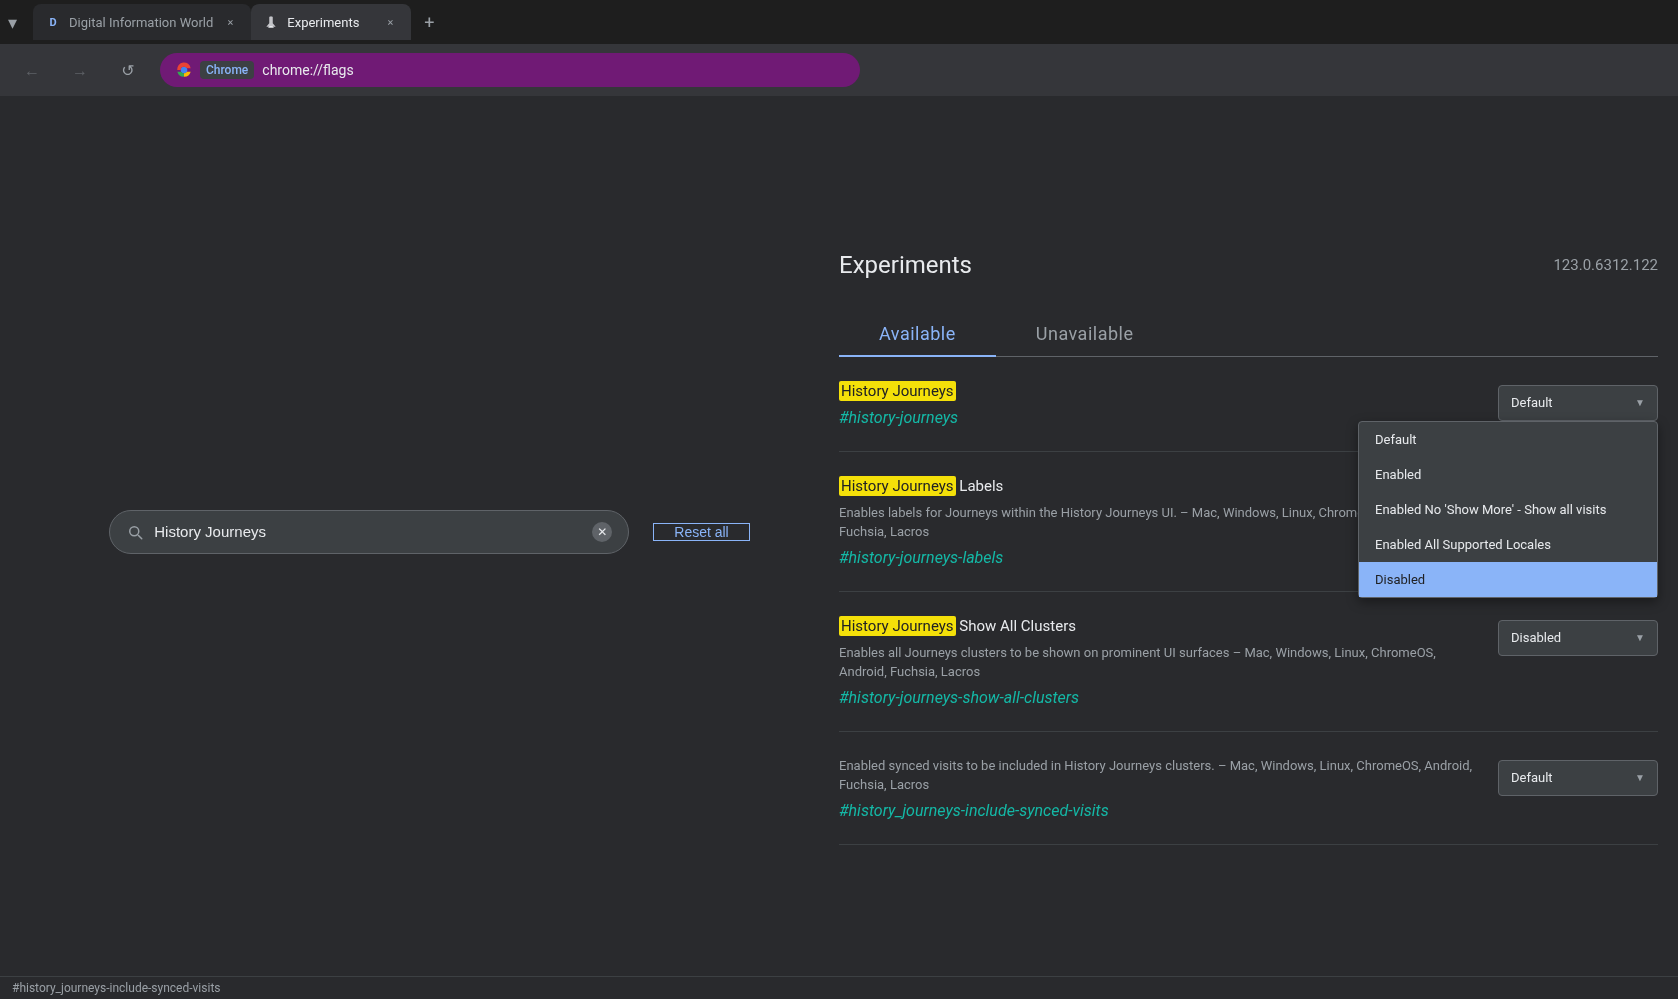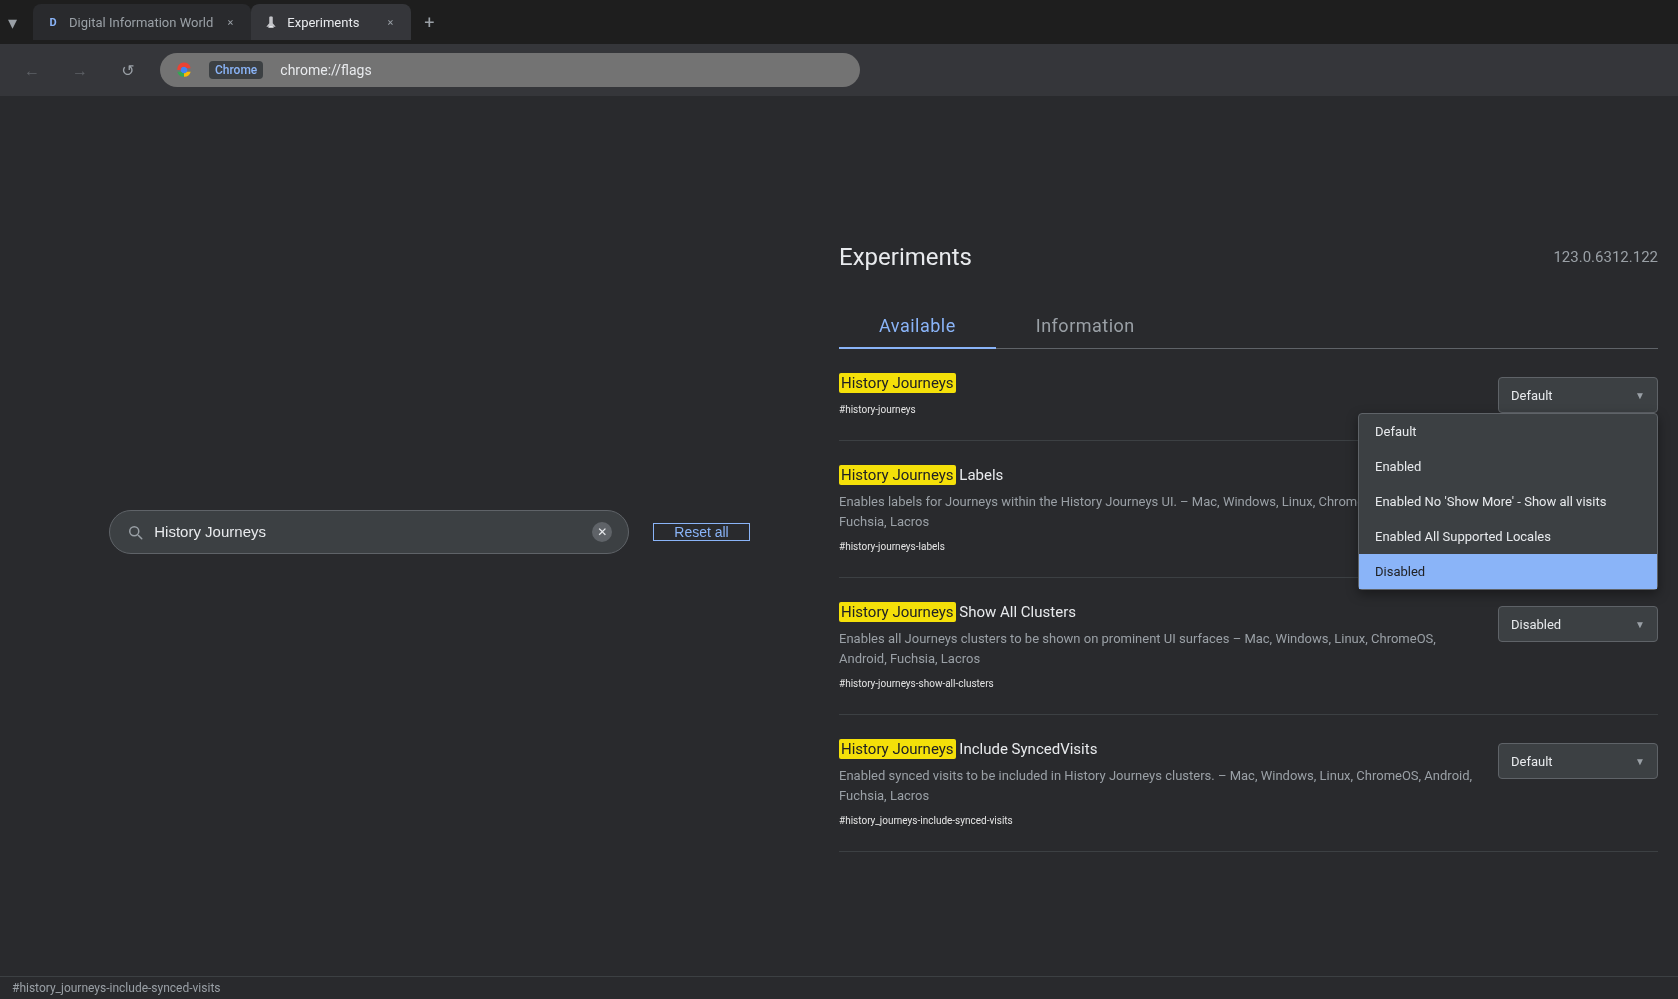--- a/index.html
+++ b/index.html
@@ -97,27 +97,27 @@
       border-radius: 50%;
       display: flex; align-items: center; justify-content: center;
       color: #9aa0a6;
       cursor: pointer;
       font-size: 16px;
     }
     .nav-btn.disabled { opacity: 0.4; cursor: default; }
     .url-bar {
       flex: 1;
       max-width: 700px;
-      background: #737373;
+      background: #701a75;
       border-radius: 20px;
       height: 34px;
       display: flex;
       align-items: center;
       padding: 0 16px;
-      gap: 17px;
+      gap: 8px;
     }
     .chrome-badge {
       background: #3c4043;
       border-radius: 4px;
       padding: 2px 6px;
       font-size: 12px;
       color: #8ab4f8;
       font-weight: 500;
     }
     .url-text {
@@ -267,23 +267,24 @@
     .flag-title .normal {
       color: #e8eaed;
     }
     .flag-description {
       font-size: 13px;
       color: #9aa0a6;
       margin-bottom: 6px;
       line-height: 1.5;
     }
     .flag-link {
-      color: #e5e5e5;
-      font-size: 10px;
+      color: #14b8a6;
+      font-size: 16px;
       text-decoration: none;
+      font-style: italic;
     }
     .flag-control {
       flex-shrink: 0;
       margin-top: 4px;
     }
 
     
     .dropdown {
       background: #3c4043;
       border: 1px solid #5f6368;
@@ -415,21 +416,21 @@
     <div class="experiments-header">
       <h1 class="experiments-title">Experiments</h1>
       <span class="version-text">123.0.6312.122</span>
     </div>
 
     <div class="tabs-container">
       <div class="tab-item active">
         <span>Available</span>
       </div>
       <div class="tab-item">
-        <span>Information</span>
+        <span>Unavailable</span>
       </div>
     </div>
 
     <div class="flags-list">
 
       <div class="flag-item">
         <div class="flag-content">
           <div class="flag-title">
             <span class="highlight">History Journeys</span><span class="normal"></span>
           </div>
@@ -478,23 +479,20 @@
         <div class="flag-control">
           <div class="dropdown">
             <span>Disabled</span>
             <span class="dropdown-chevron">▼</span>
           </div>
         </div>
       </div>
 
       <div class="flag-item">
         <div class="flag-content">
-          <div class="flag-title">
-            <span class="highlight">History Journeys</span><span class="normal"> Include SyncedVisits</span>
-          </div>
           <div class="flag-description">Enabled synced visits to be included in History Journeys clusters. – Mac, Windows, Linux, ChromeOS, Android, Fuchsia, Lacros</div>
           <a class="flag-link" href="#">#history_journeys-include-synced-visits</a>
         </div>
         <div class="flag-control">
           <div class="dropdown">
             <span>Default</span>
             <span class="dropdown-chevron">▼</span>
           </div>
         </div>
       </div>

